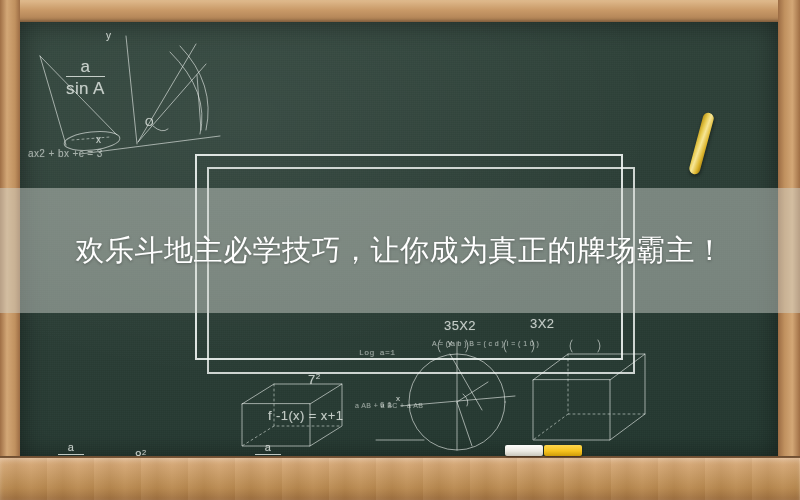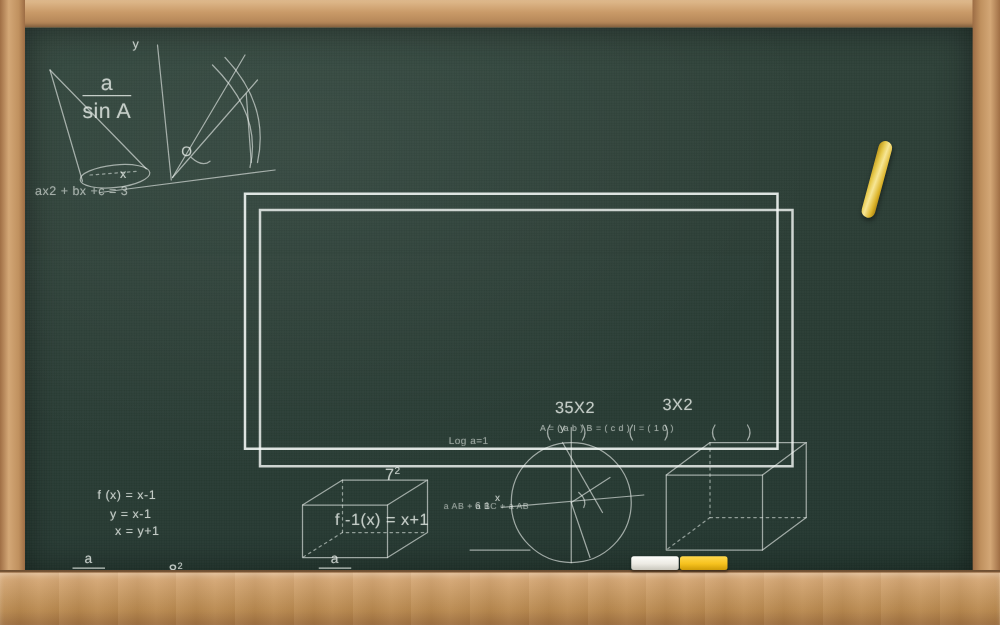--- a/index.html
+++ b/index.html
@@ -252,25 +252,20 @@
       <span class="frac">
         <span class="num">a</span>
         <span class="den">sin A</span>
       </span>
     </div>
     <div class="eq" style="left:86px; top:8px; font-size:10px;">y</div>
     <div class="eq" style="left:76px; top:112px; font-size:10px;">x</div>
     <div class="eq" style="left:125px; top:94px; font-size:11px;">O</div>
     <div class="eq" style="left:8px; top:126px; font-size:10px; opacity:.62;">ax2 + bx +c = 3</div>
 
-    <div class="eq" style="left:58px; top:368px; font-size:10px; line-height:1.45;">
-      <div>f (x)  =  x-1</div>
-      <div style="padding-left:10px;">y  =  x-1</div>
-      <div style="padding-left:14px;">x  =  y+1</div>
-    </div>
     <div class="eq" style="left:288px; top:350px; font-size:13px;">
       <span>7</span><span class="sup">2</span>
     </div>
     <div class="eq" style="left:335px; top:380px; font-size:7px; opacity:.55;">a AB + a BC + a AB</div>
     <div class="eq" style="left:38px; top:420px; font-size:11px;">
       <span class="frac">
         <span class="num">a</span>
         <span class="den">sin A</span>
       </span>
     </div>
@@ -280,32 +275,35 @@
     <div class="eq" style="left:235px; top:420px; font-size:11px;">
       <span class="frac">
         <span class="num">a</span>
         <span class="den">sin A</span>
       </span>
     </div>
 
     <div class="eq" style="left:424px; top:296px; font-size:13px;text-align:right;">35X2</div>
     <div class="eq" style="left:510px; top:294px; font-size:13px;">3X2</div>
     <div class="eq" style="left:412px; top:318px; font-size:7px; opacity:.62;">A = ( a b )   B = ( c d )   I = ( 1 0 )</div>
-    <div class="eq" style="left:339px; top:326px; font-size:8px; opacity:.58;">Log a=1</div>
+    <div class="eq" style="left:339px; top:326px; font-size:8px; opacity:.58;font-family:Liberation Mono, monospace;">Log a=1</div>
     <div class="eq" style="left:248px; top:386px; font-size:13px;">f -1(x) = x+1</div>
 
     <div class="eq" style="left:360px; top:378px; font-size:8px; opacity:.6;">6   1</div>
     <div class="eq" style="left:428px; top:316px; font-size:8px;">y</div>
     <div class="eq" style="left:376px; top:372px; font-size:8px;">x</div>
 
     <div class="rect-outer"></div>
     <div class="rect-inner"></div>
 
     <div class="chalk-stick"></div>
   </div>
 
   <div class="ledge-lip"></div>
   <div class="frame-bottom"></div>
   <div class="ledge-eraser"></div>
   <div class="ledge-chalk"></div>
 
+  <div class="banner">
+    <div class="title">欢乐斗地主必学技巧，让你成为真正的牌场霸主！</div>
+  </div>
 
 </div>
 
 </body></html>

